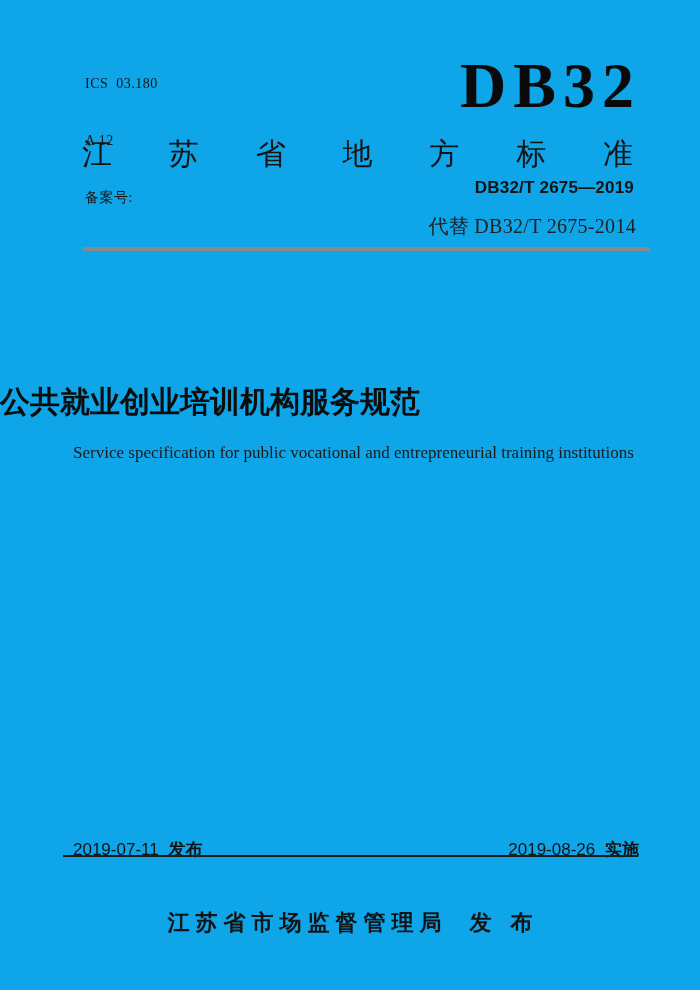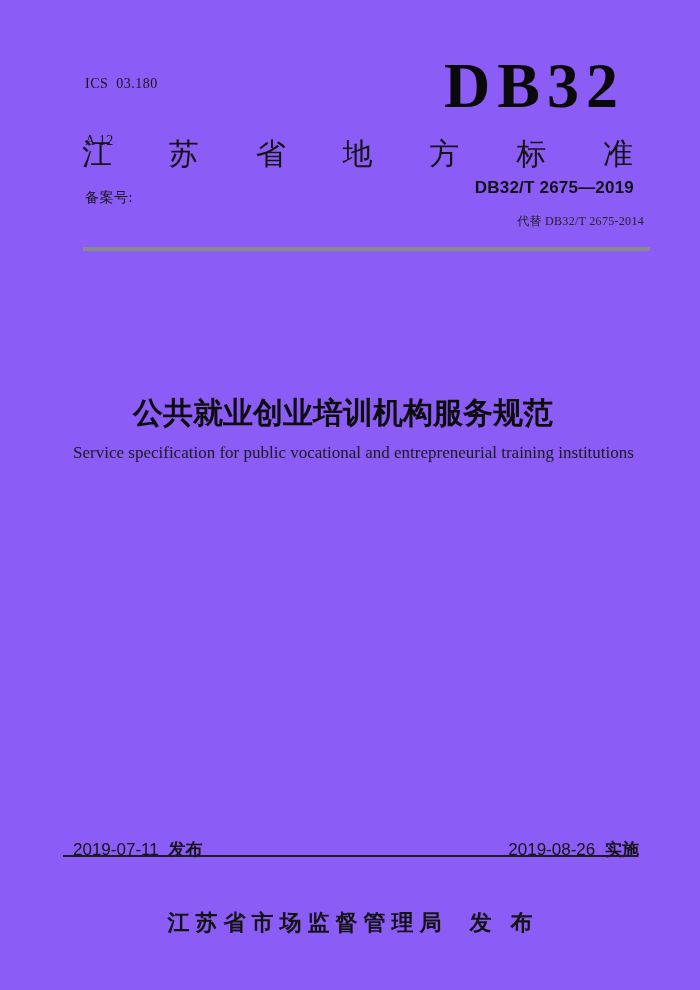--- a/index.html
+++ b/index.html
@@ -4,21 +4,21 @@
 <style>
   * { margin: 0; padding: 0; box-sizing: border-box; }
   html, body { background: #e8e8e8; }
   body { font-family: "Liberation Sans", sans-serif; }
 
   .page {
     position: relative;
     width: 700px;
     height: 990px;
     margin: 0 auto;
-    background: #8b5cf6;
+    background: #0ea5e9;
     color: #111111;
     overflow: hidden;
   }
 
   
   .meta-block {
     position: absolute;
     left: 85px;
     top: 36px;
     font-family: "Liberation Serif", serif;
@@ -26,21 +26,21 @@
     line-height: 19px;
     letter-spacing: 0.5px;
     white-space: pre;
     color: #161616;
   }
 
   
   .db32-logo {
     position: absolute;
     top: 54px;
-    right: 82px;
+    right: 66px;
     font-family: "Liberation Serif", serif;
     font-weight: bold;
     font-size: 64px;
     line-height: 1;
     letter-spacing: 7px;
     margin-right: -7px;
     color: #0a0a0a;
   }
 
   
@@ -63,45 +63,44 @@
     right: 66px;
     top: 178px;
     text-align: right;
     font-size: 17px;
     font-weight: bold;
     letter-spacing: 0.2px;
     color: #131313;
   }
   .replaces-note {
     position: absolute;
-    right: 56px;
+    right: 64px;
     top: 213px;
     text-align: right;
     font-family: "Liberation Serif", serif;
-    font-size: 12px;
+    font-size: 20px;
     letter-spacing: 0.3px;
     color: #222222;
   }
 
   .rule-gray {
     position: absolute;
     left: 83px;
     top: 247px;
     width: 567px;
     height: 4px;
     background: #8a8a8a;
   }
 
   
   .title-cn {
     position: absolute;
     left: 0;
     right: 14px;
-    top: 393px;
-    text-align: center;
+    top: 382px;
     font-size: 30px;
     font-weight: bold;
     letter-spacing: 0;
     color: #0d0d0d;
     font-family: Liberation Serif, serif;
   }
   .title-en {
     position: absolute;
     left: 0;
     right: 0;

